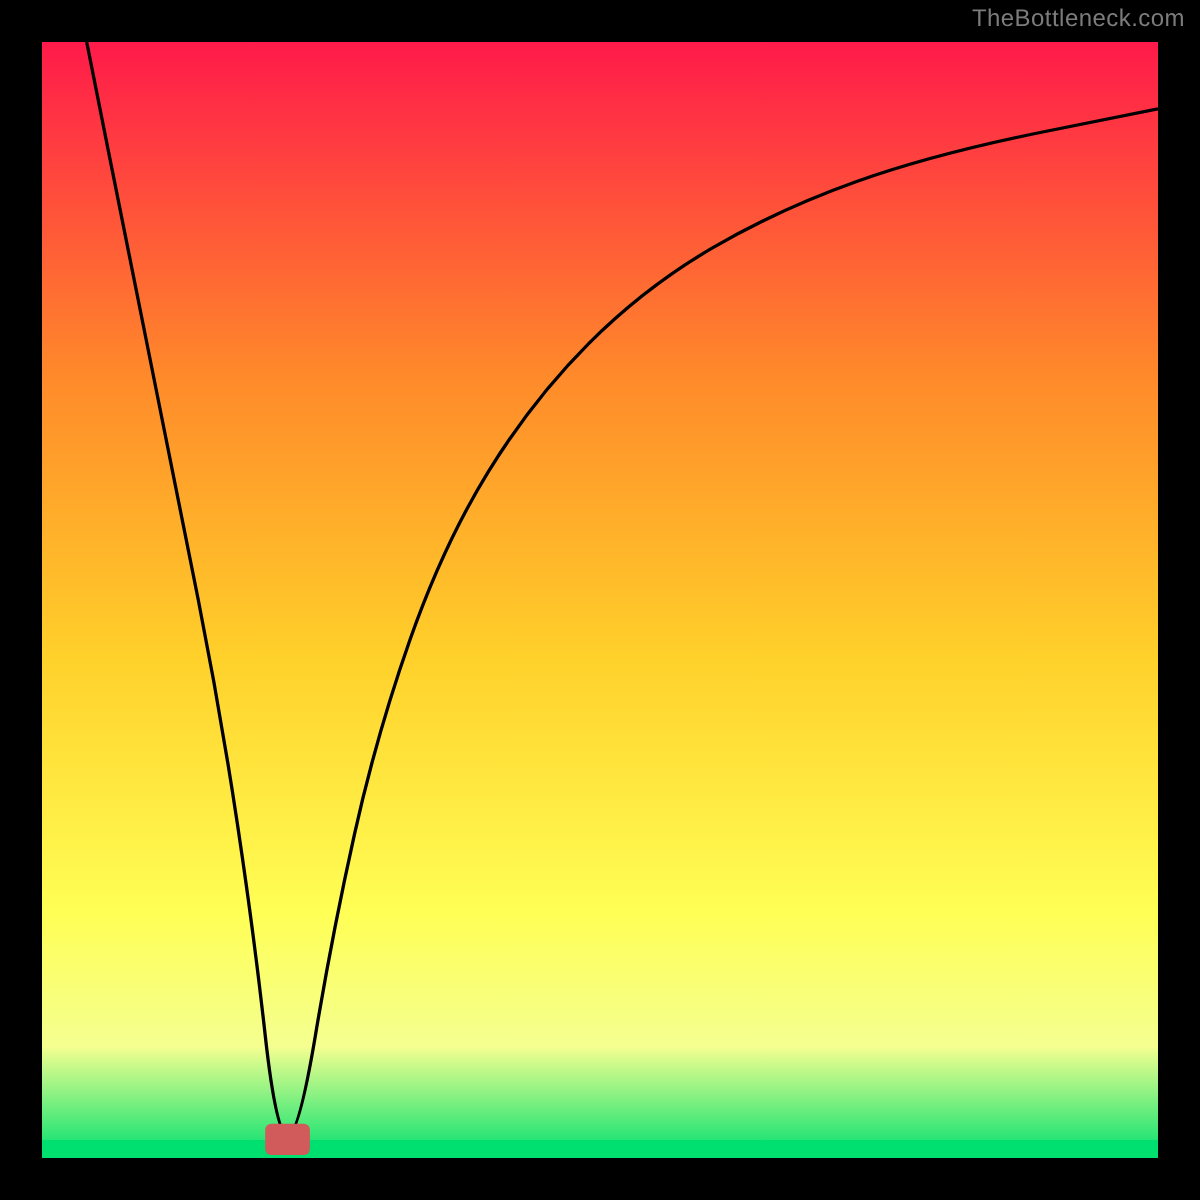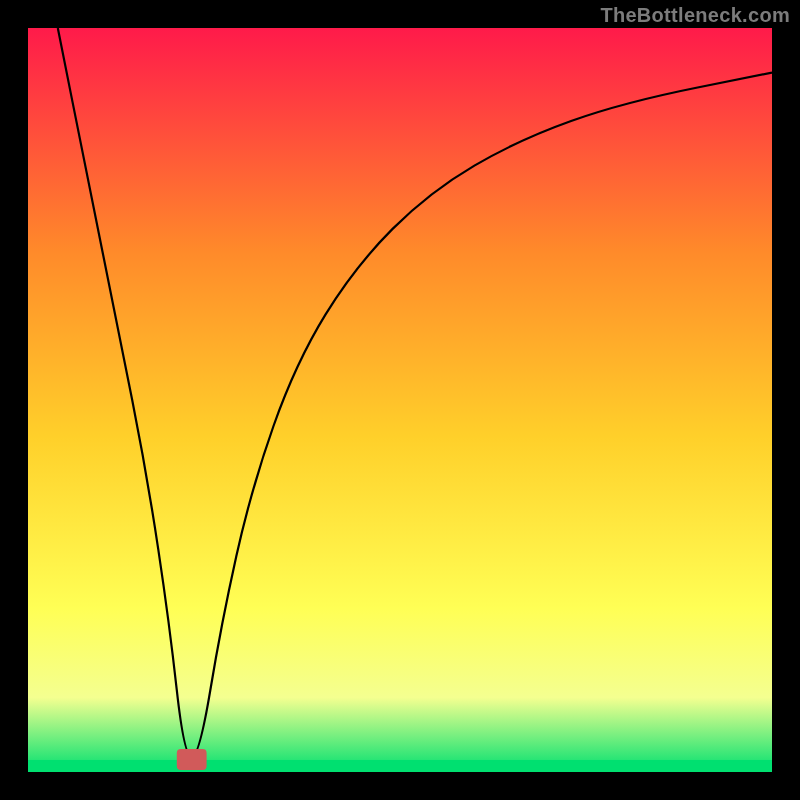--- a/index.html
+++ b/index.html
@@ -17,23 +17,23 @@
     top: 28px;
     width: 744px;
     height: 744px;
     background: #000;
   }
   .watermark {
     position: absolute;
     top: 4px;
     right: 10px;
     color: #7c7c7c;
-    font-size: 20px;
+    font-size: 16px;
     letter-spacing: 0.3px;
-    font-weight: 700;
+    font-weight: 400;
   }
   svg { display: block; }
 </style>
 </head>
 <body>
 
 <div class="watermark">TheBottleneck.com</div>
 
 <div class="frame">
   <svg id="chart-svg" width="744" height="744" viewBox="0 0 744 744" preserveAspectRatio="none">

